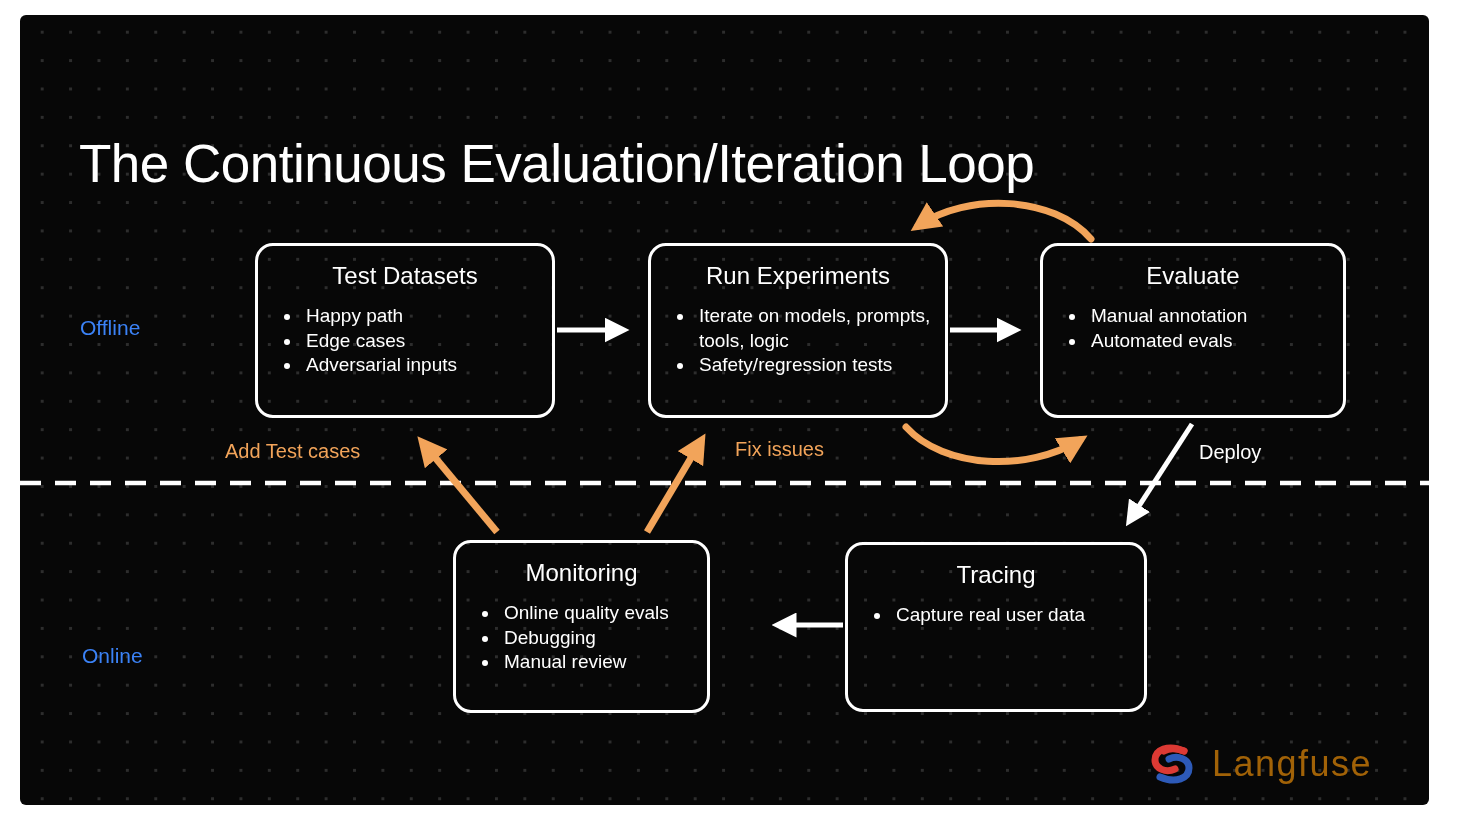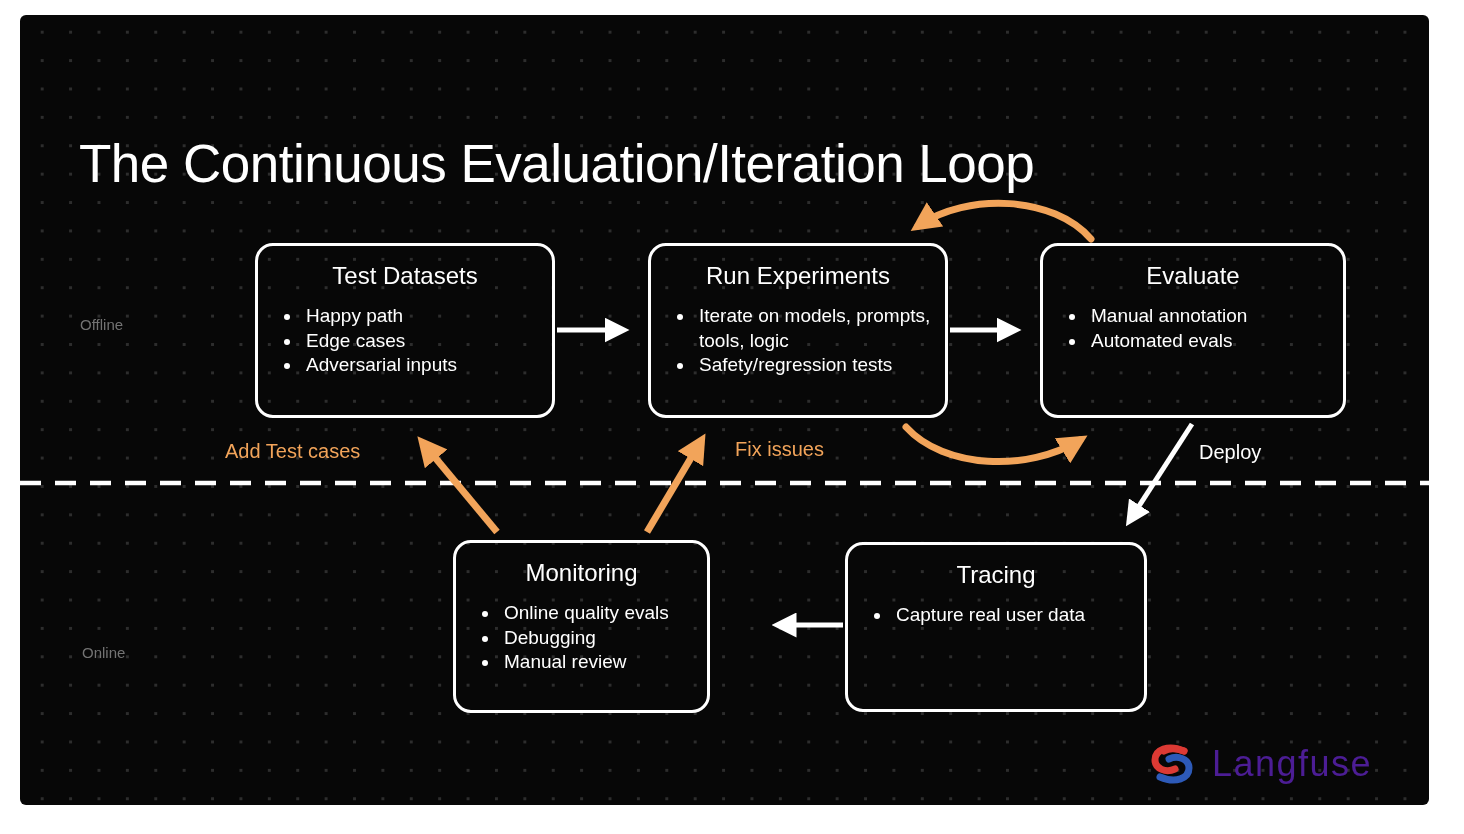--- a/index.html
+++ b/index.html
@@ -24,22 +24,22 @@
     position: absolute;
     left: 79px; top: 97px;
     color: #ffffff;
     font-size: 53px;
     font-weight: 500;
     letter-spacing: -0.5px;
     white-space: nowrap;
   }
   .section-label {
     position: absolute;
-    color: #737373;
-    font-size: 15px;
+    color: #3b82f6;
+    font-size: 21px;
     font-weight: 400;
   }
   .section-label.offline { left: 80px; top: 316px; }
   .section-label.online  { left: 82px; top: 644px; }
   .node {
     position: absolute;
     border: 3px solid #ffffff;
     border-radius: 18px;
     box-sizing: border-box;
     color: #ffffff;
@@ -82,21 +82,21 @@
     pointer-events: none;
   }
   .logo {
     position: absolute;
     left: 1146px; top: 742px;
     display: flex;
     align-items: center;
     gap: 14px;
   }
   .logo-text {
-    color: #4c1d95;
+    color: #a16207;
     font-size: 36px;
     font-weight: 500;
     letter-spacing: 1.5px;
   }
 </style>
 </head>
 <body>
 
 <div class="page">
   <div class="slide">

